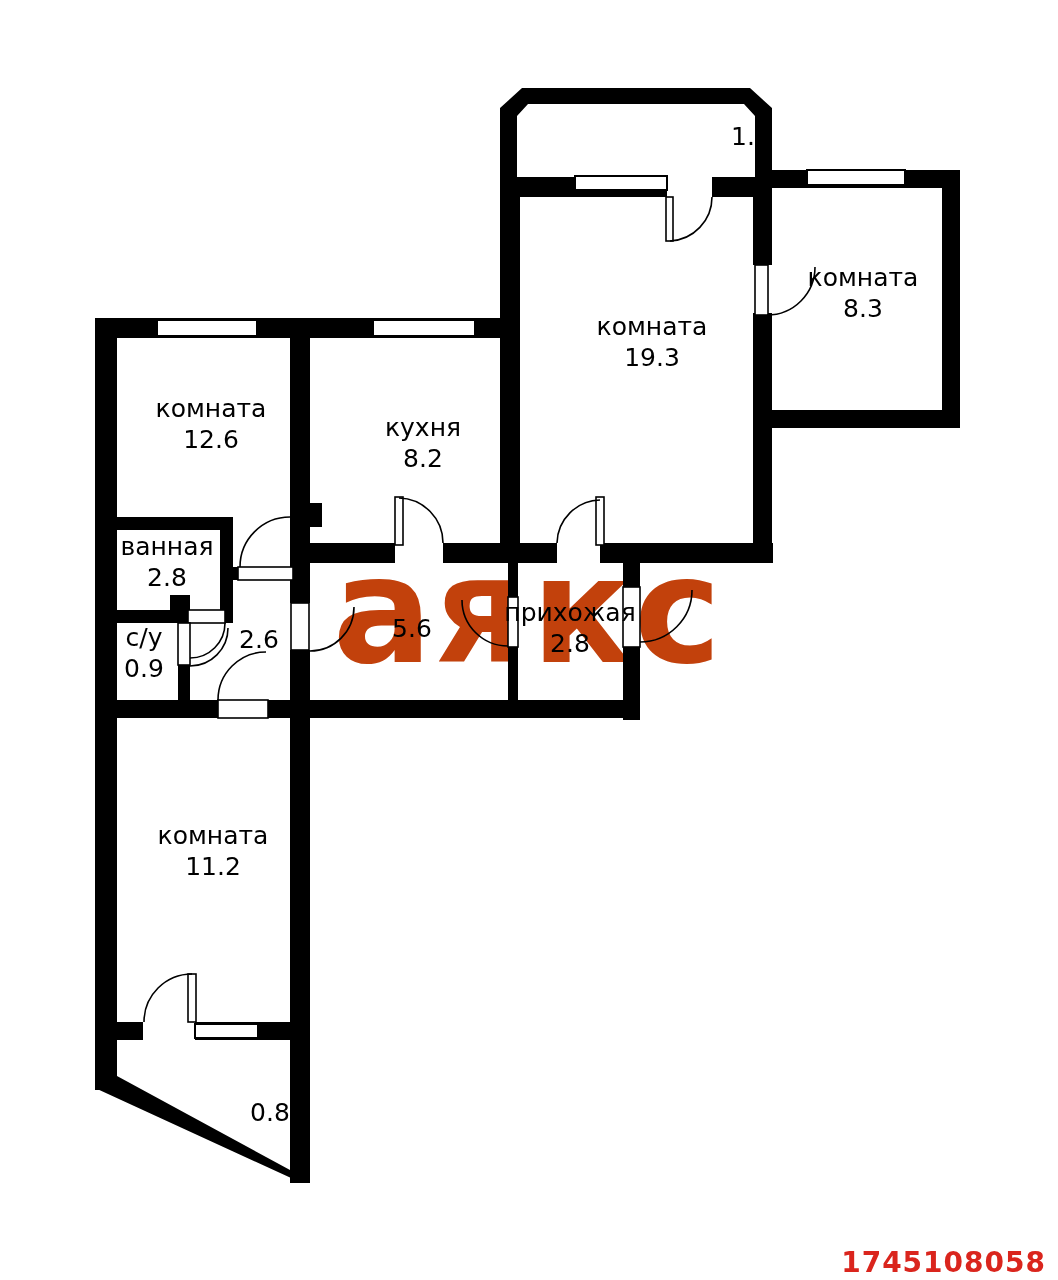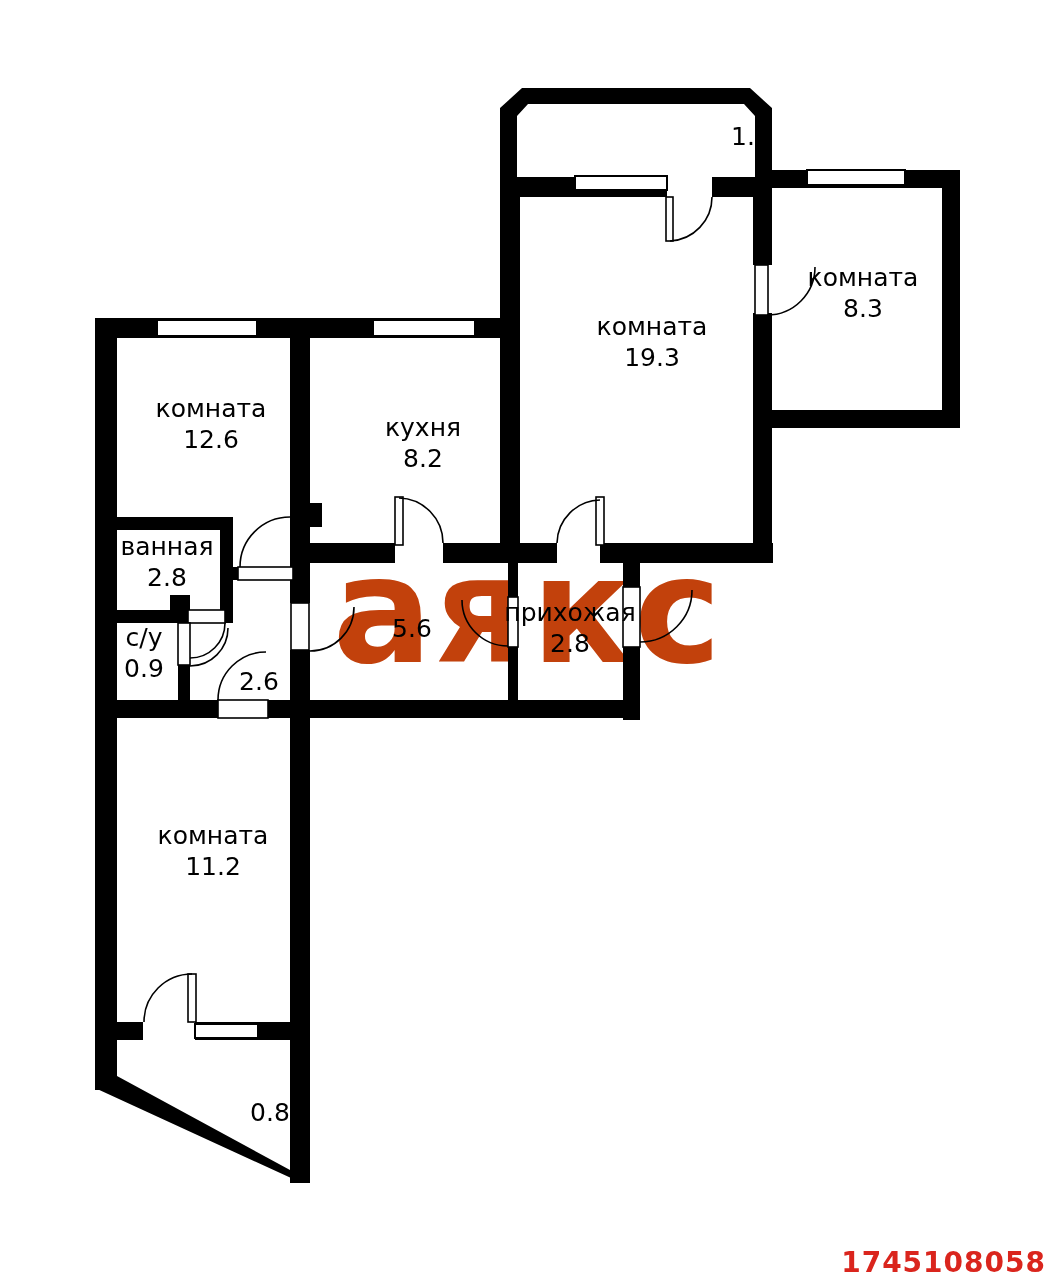--- a/index.html
+++ b/index.html
@@ -155,21 +155,21 @@
   <div class="lbl" style="left:167px;top:562px;">
     <span class="nm">ванная</span>
     <span class="ar">2.8</span>
   </div>
 
   <div class="lbl" style="left:144px;top:653px;">
     <span class="nm">с/у</span>
     <span class="ar">0.9</span>
   </div>
 
-  <div class="lbl" style="left:259px;top:640px;margin-top:42px;">
+  <div class="lbl" style="left:259px;top:640px;">
     <span class="ar">2.6</span>
   </div>
 
   <div class="lbl" style="left:412px;top:629px;">
     <span class="ar">5.6</span>
   </div>
 
   <div class="lbl" style="left:570px;top:628px;">
     <span class="nm">прихожая</span>
     <span class="ar">2.8</span>

